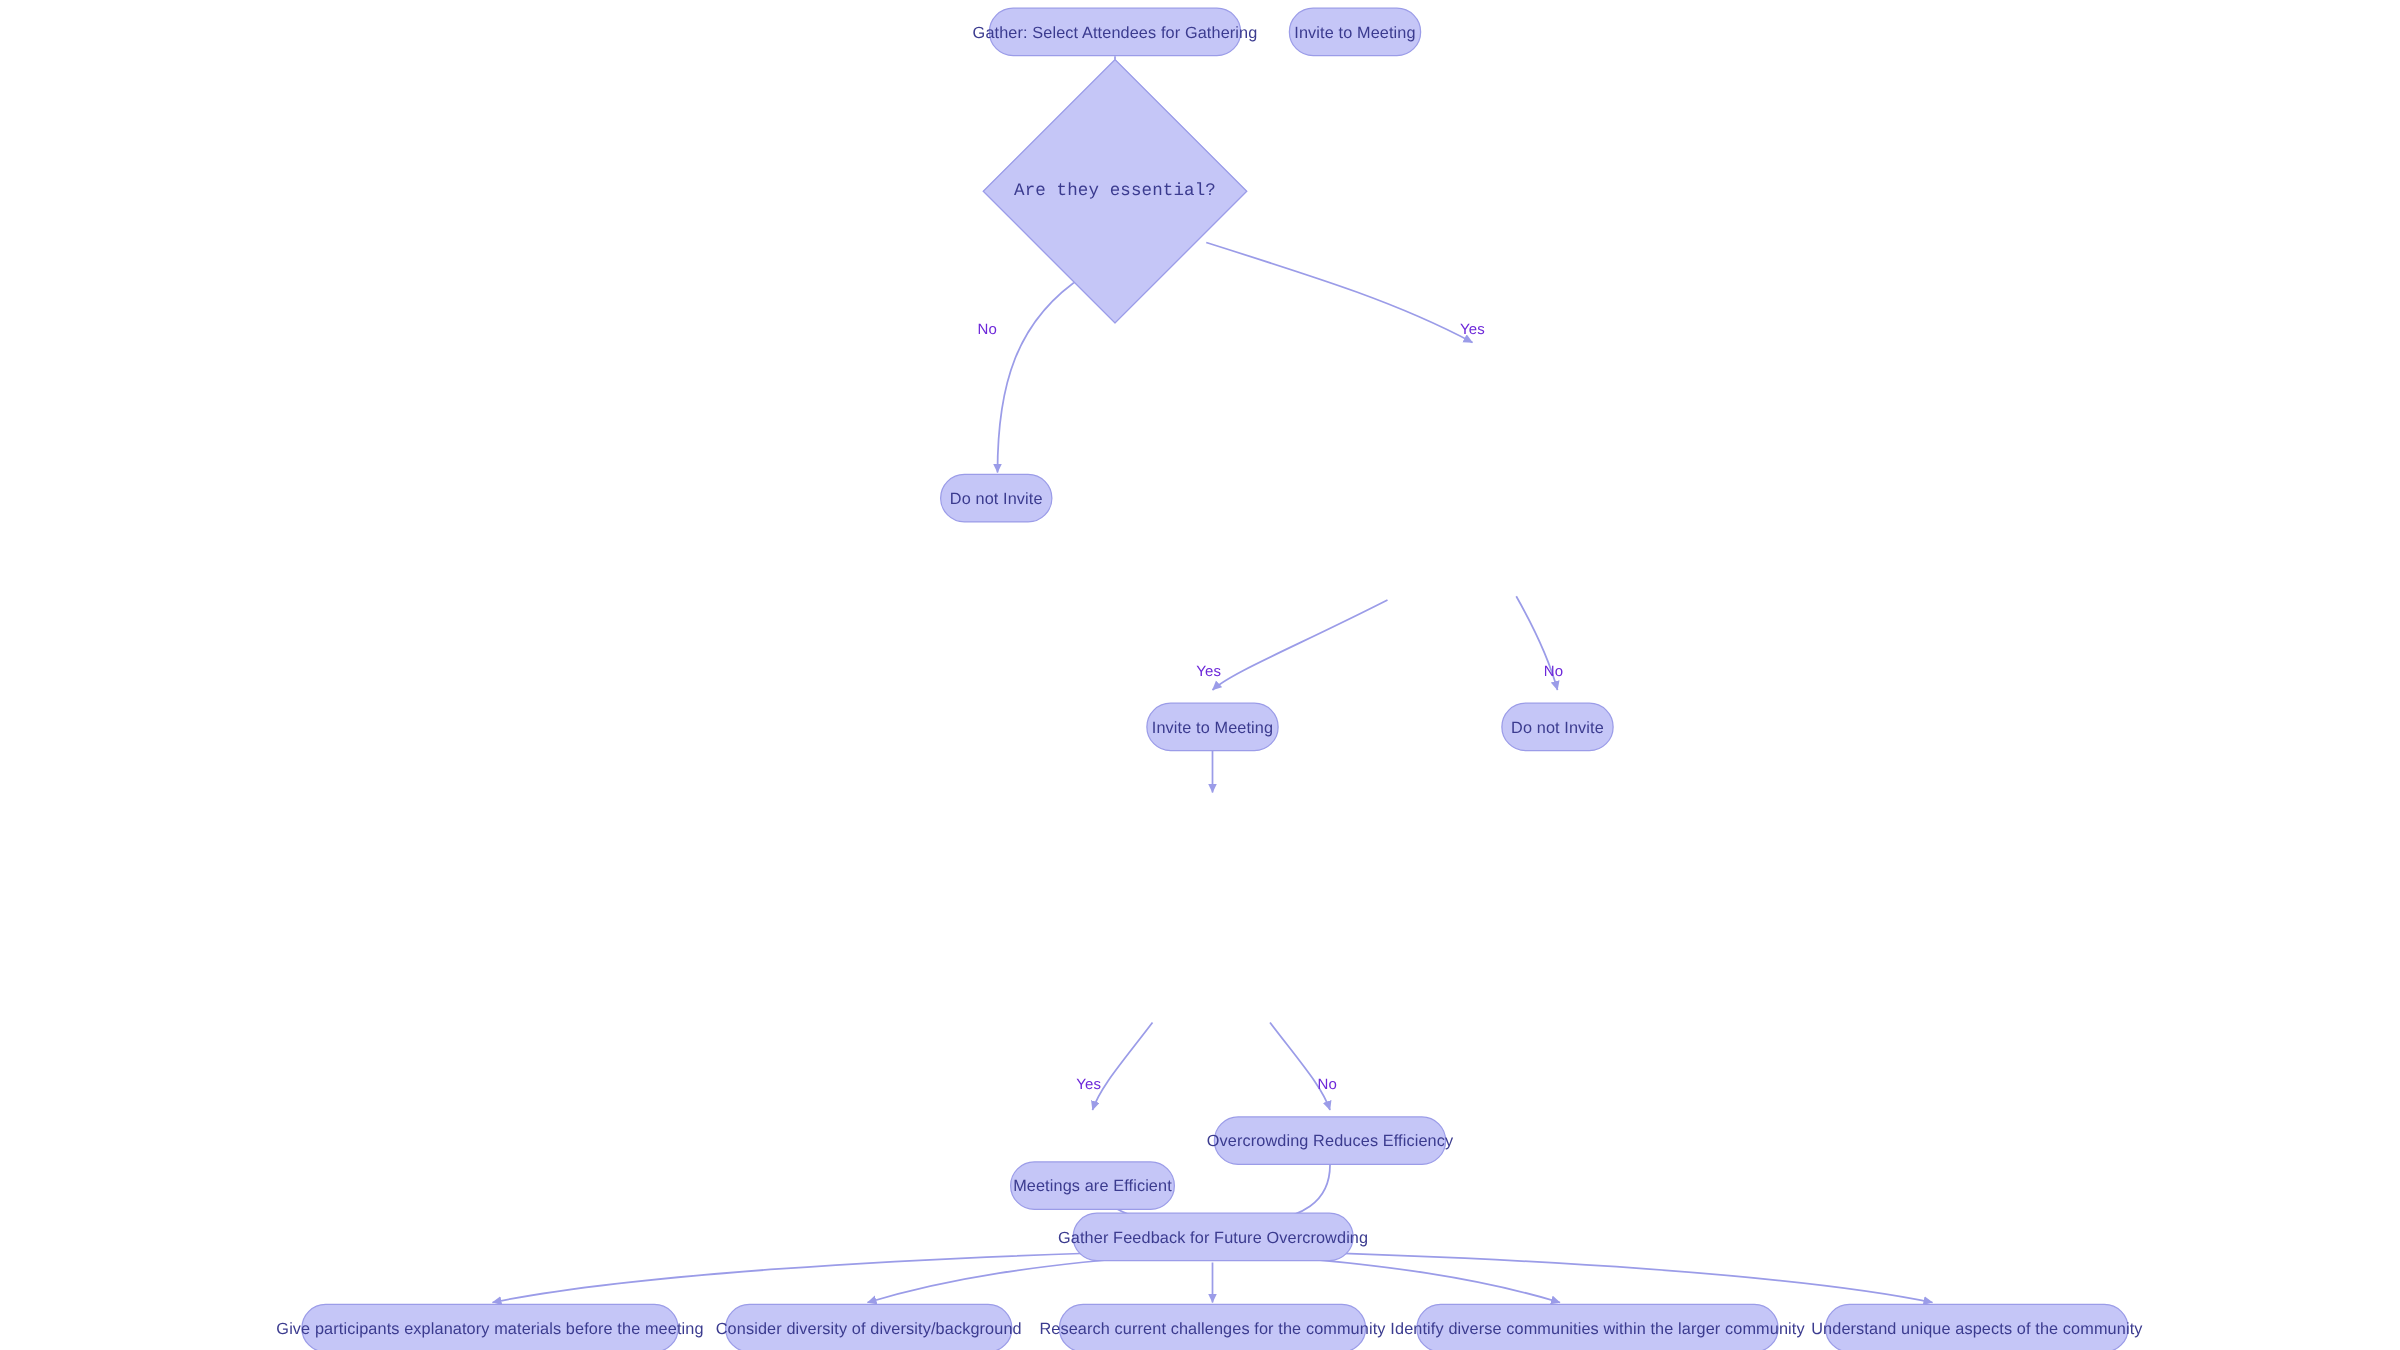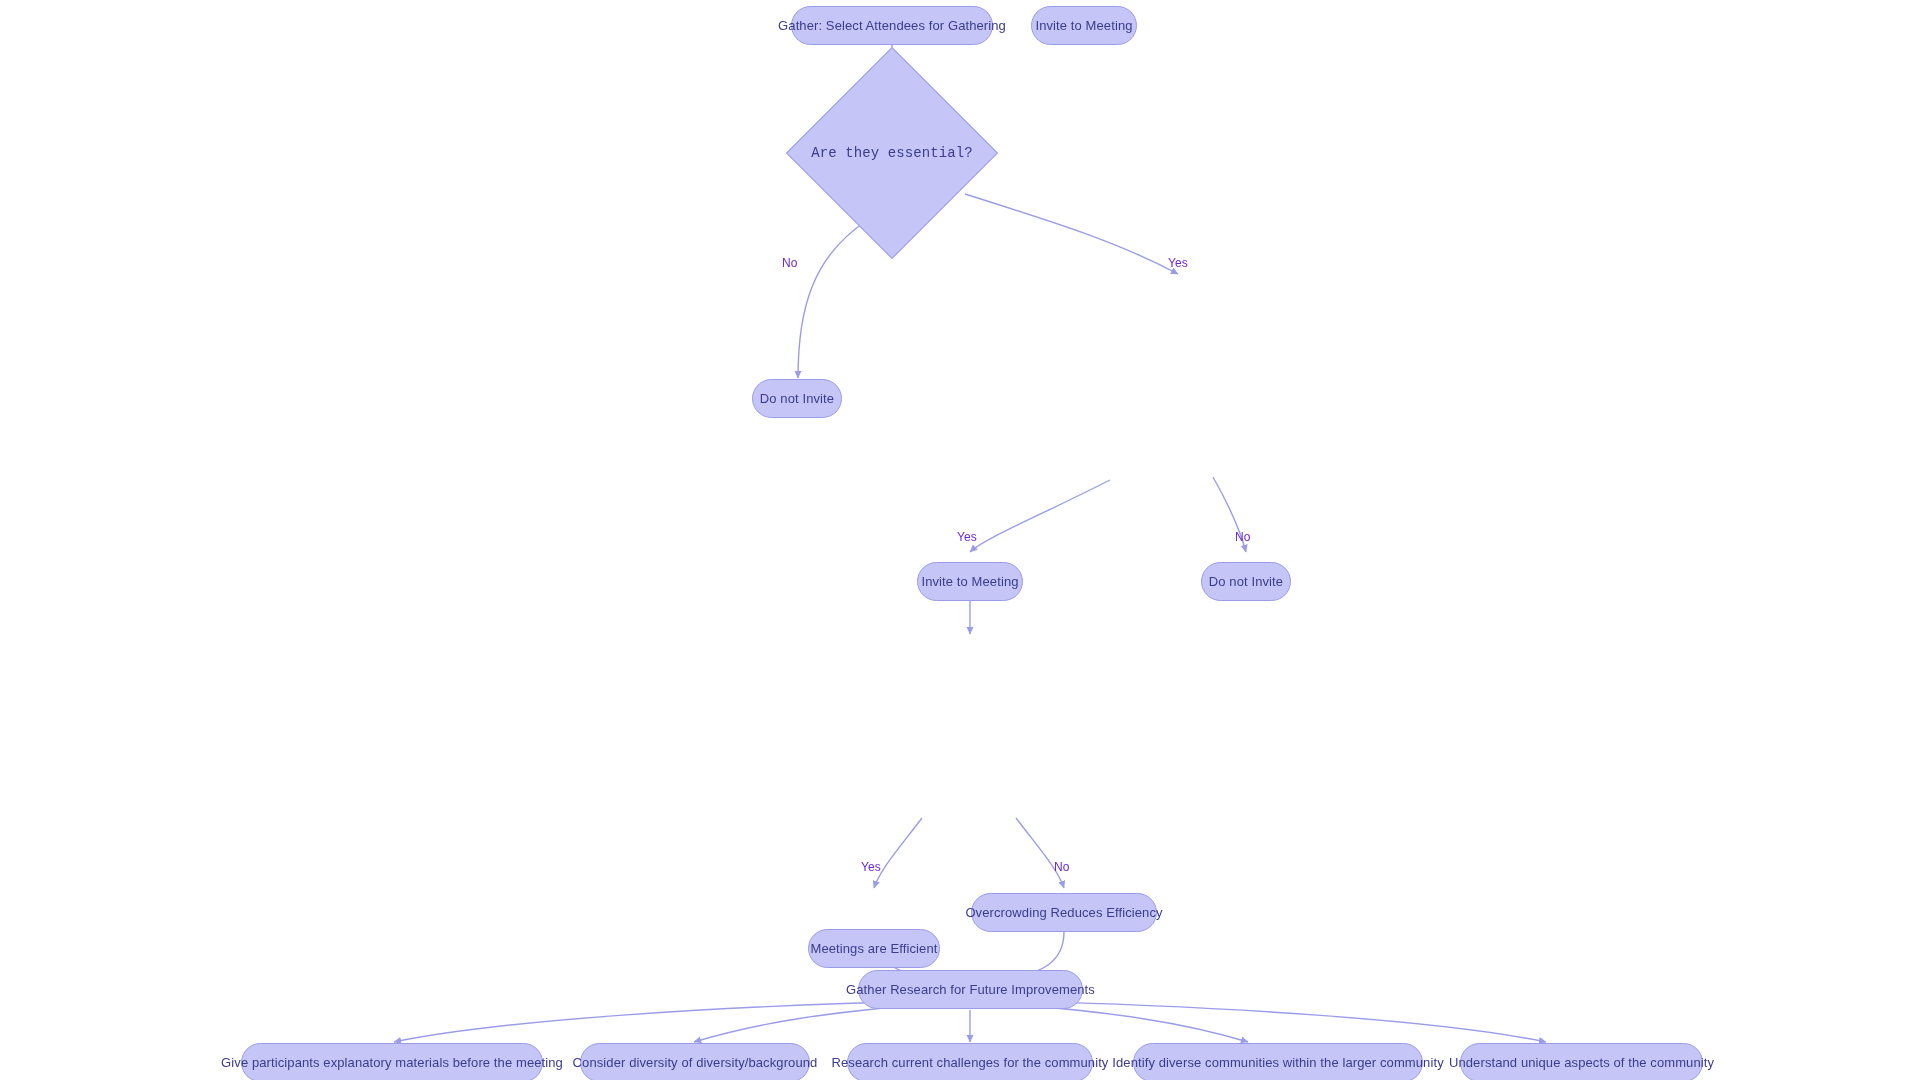--- a/index.html
+++ b/index.html
@@ -177,21 +177,21 @@
 
   <div class="node pill" style="left:808px; top:893px; width:132px; height:39px;margin-top:36px;">
     <span>Meetings are Efficient</span>
   </div>
 
   <div class="node pill" style="left:971px; top:893px; width:186px; height:39px;">
     <span>Overcrowding Reduces Efficiency</span>
   </div>
 
   <div class="node pill" style="left:858px; top:970px; width:225px; height:39px;">
-    <span>Gather Research for Future Improvements</span>
+    <span>Gather Feedback for Future Overcrowding</span>
   </div>
 
   <div class="node pill" style="left:241px; top:1043px; width:302px; height:39px;">
     <span>Give participants explanatory materials before the meeting</span>
   </div>
 
   <div class="node pill" style="left:580px; top:1043px; width:230px; height:39px;">
     <span>Consider diversity of diversity/background</span>
   </div>
 

